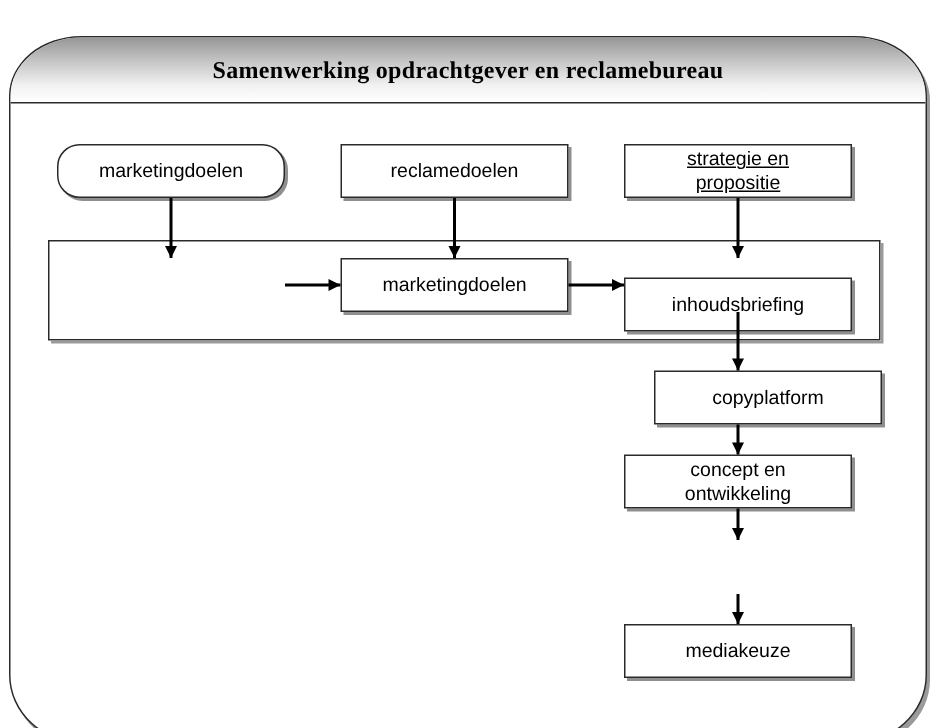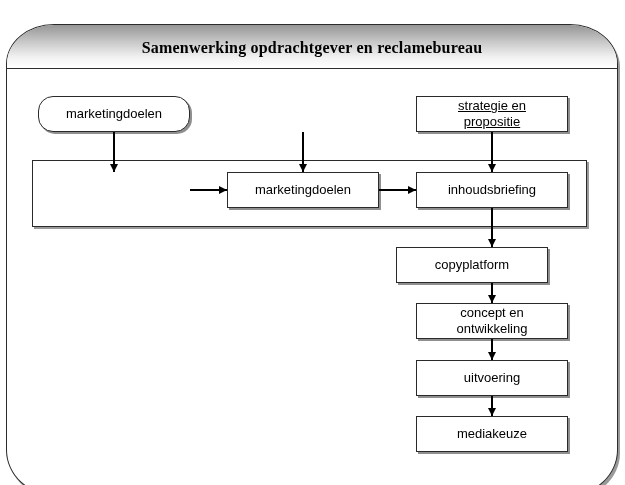--- a/index.html
+++ b/index.html
@@ -59,22 +59,22 @@
     width:0; height:0;
     border-top:4px solid transparent; border-bottom:4px solid transparent;
     border-left:8px solid #000;
   }
   
   .n-marketingdoelen { left:38px;  top:77px;border-radius:15px; }
   .n-reclamedoelen   { left:227px; top:77px; }
   .n-strategie       { left:416px; top:77px;text-decoration:underline; }
   .n-marketingbriefing { left:38px;  top:153px; }
   .n-reclamebriefing   { left:227px; top:153px; }
-  .n-inhoudsbriefing   { left:416px; top:153px; }
-  .n-copyplatform { left:396px; top:228px; }
+  .n-inhoudsbriefing   { left:416px; top:166px; }
+  .n-copyplatform { left:436px; top:228px; }
   .n-concept      { left:416px; top:284px;text-align:center; }
   .n-uitvoering   { left:416px; top:341px; }
   .n-mediakeuze   { left:416px; top:397px;text-align:right; }
   
   .a-md { left:113px; top:113px; height:40px; }
   .a-rd { left:302px; top:113px; height:40px; }
   .a-sp { left:491px; top:113px; height:40px; }
   .a-mb-rb { left:190px; top:170px; width:37px; }
   .a-rb-ib { left:379px; top:170px; width:37px; }
   .a-ib-cp { left:491px; top:189px; height:39px; }
@@ -89,30 +89,30 @@
 
   <div class="frame">
     <div class="header">
       <span class="title">Samenwerking opdrachtgever en reclamebureau</span>
     </div>
   </div>
 
   <div class="group"></div>
 
   <div class="node n-marketingdoelen">marketingdoelen</div>
+  <div class="node n-reclamedoelen">reclamedoelen</div>
   <div class="node n-strategie">strategie en
 propositie</div>
 
   <div class="node n-reclamebriefing">marketingdoelen</div>
   <div class="node n-inhoudsbriefing">inhoudsbriefing</div>
 
   <div class="node n-copyplatform">copyplatform</div>
   <div class="node n-concept">concept en
 ontwikkeling</div>
-  <div class="node n-uitvoering">uitvoering</div>
   <div class="node n-mediakeuze">mediakeuze</div>
 
   <div class="av a-md"></div>
   <div class="av a-rd"></div>
   <div class="av a-sp"></div>
   <div class="ah a-mb-rb"></div>
   <div class="ah a-rb-ib"></div>
   <div class="av a-ib-cp"></div>
   <div class="av a-cp-co"></div>
   <div class="av a-co-ui"></div>

